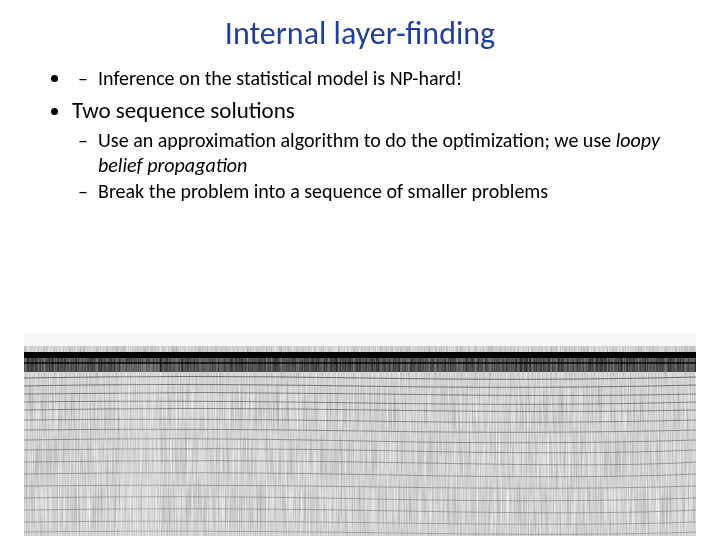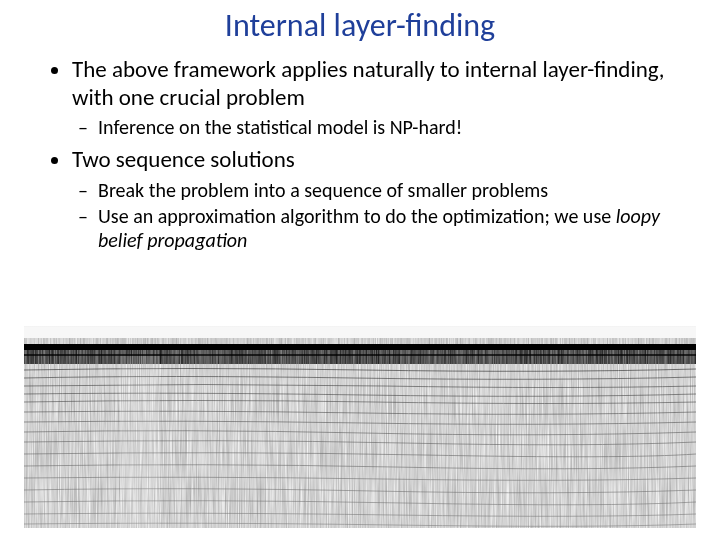--- a/index.html
+++ b/index.html
@@ -18,20 +18,21 @@
     position: relative;
     box-sizing: border-box;
   }
   .title {
     text-align: center;
     font-size: 32px;
     color: #1f3f9a;
     padding-top: 6px;
     padding-bottom: 4px;
     font-weight: 400;
+    margin-top: 8px;
   }
   .content {
     padding: 0 34px 0 50px;
   }
   ul.level1 {
     list-style: disc;
     margin: 6px 0 0 0;
     padding-left: 22px;
   }
   ul.level1 > li {
@@ -74,30 +75,29 @@
 </head>
 <body>
 
 <div class="slide">
 
   <div class="title">Internal layer-finding</div>
 
   <div class="content">
     <ul class="level1">
       <li>
-        <span>The above framework applies naturally to internal layer-finding, with one crucial problem</span>
         <ul class="level2">
           <li>Inference on the statistical model is NP-hard!</li>
         </ul>
       </li>
       <li>
         <span>Two sequence solutions</span>
         <ul class="level2">
+          <li><span>Use an approximation algorithm to do the optimization; we use </span><span class="italic">loopy belief propagation</span></li>
           <li>Break the problem into a sequence of smaller problems</li>
-          <li><span>Use an approximation algorithm to do the optimization; we use </span><span class="italic">loopy belief propagation</span></li>
         </ul>
       </li>
     </ul>
   </div>
 
   <div class="figure">
     <svg viewBox="0 0 672 202" preserveAspectRatio="none">
       <defs>
         <filter id="n">
           <feTurbulence type="fractalNoise" baseFrequency="0.9 0.02" numOctaves="2" seed="7" result="t"></feTurbulence>

